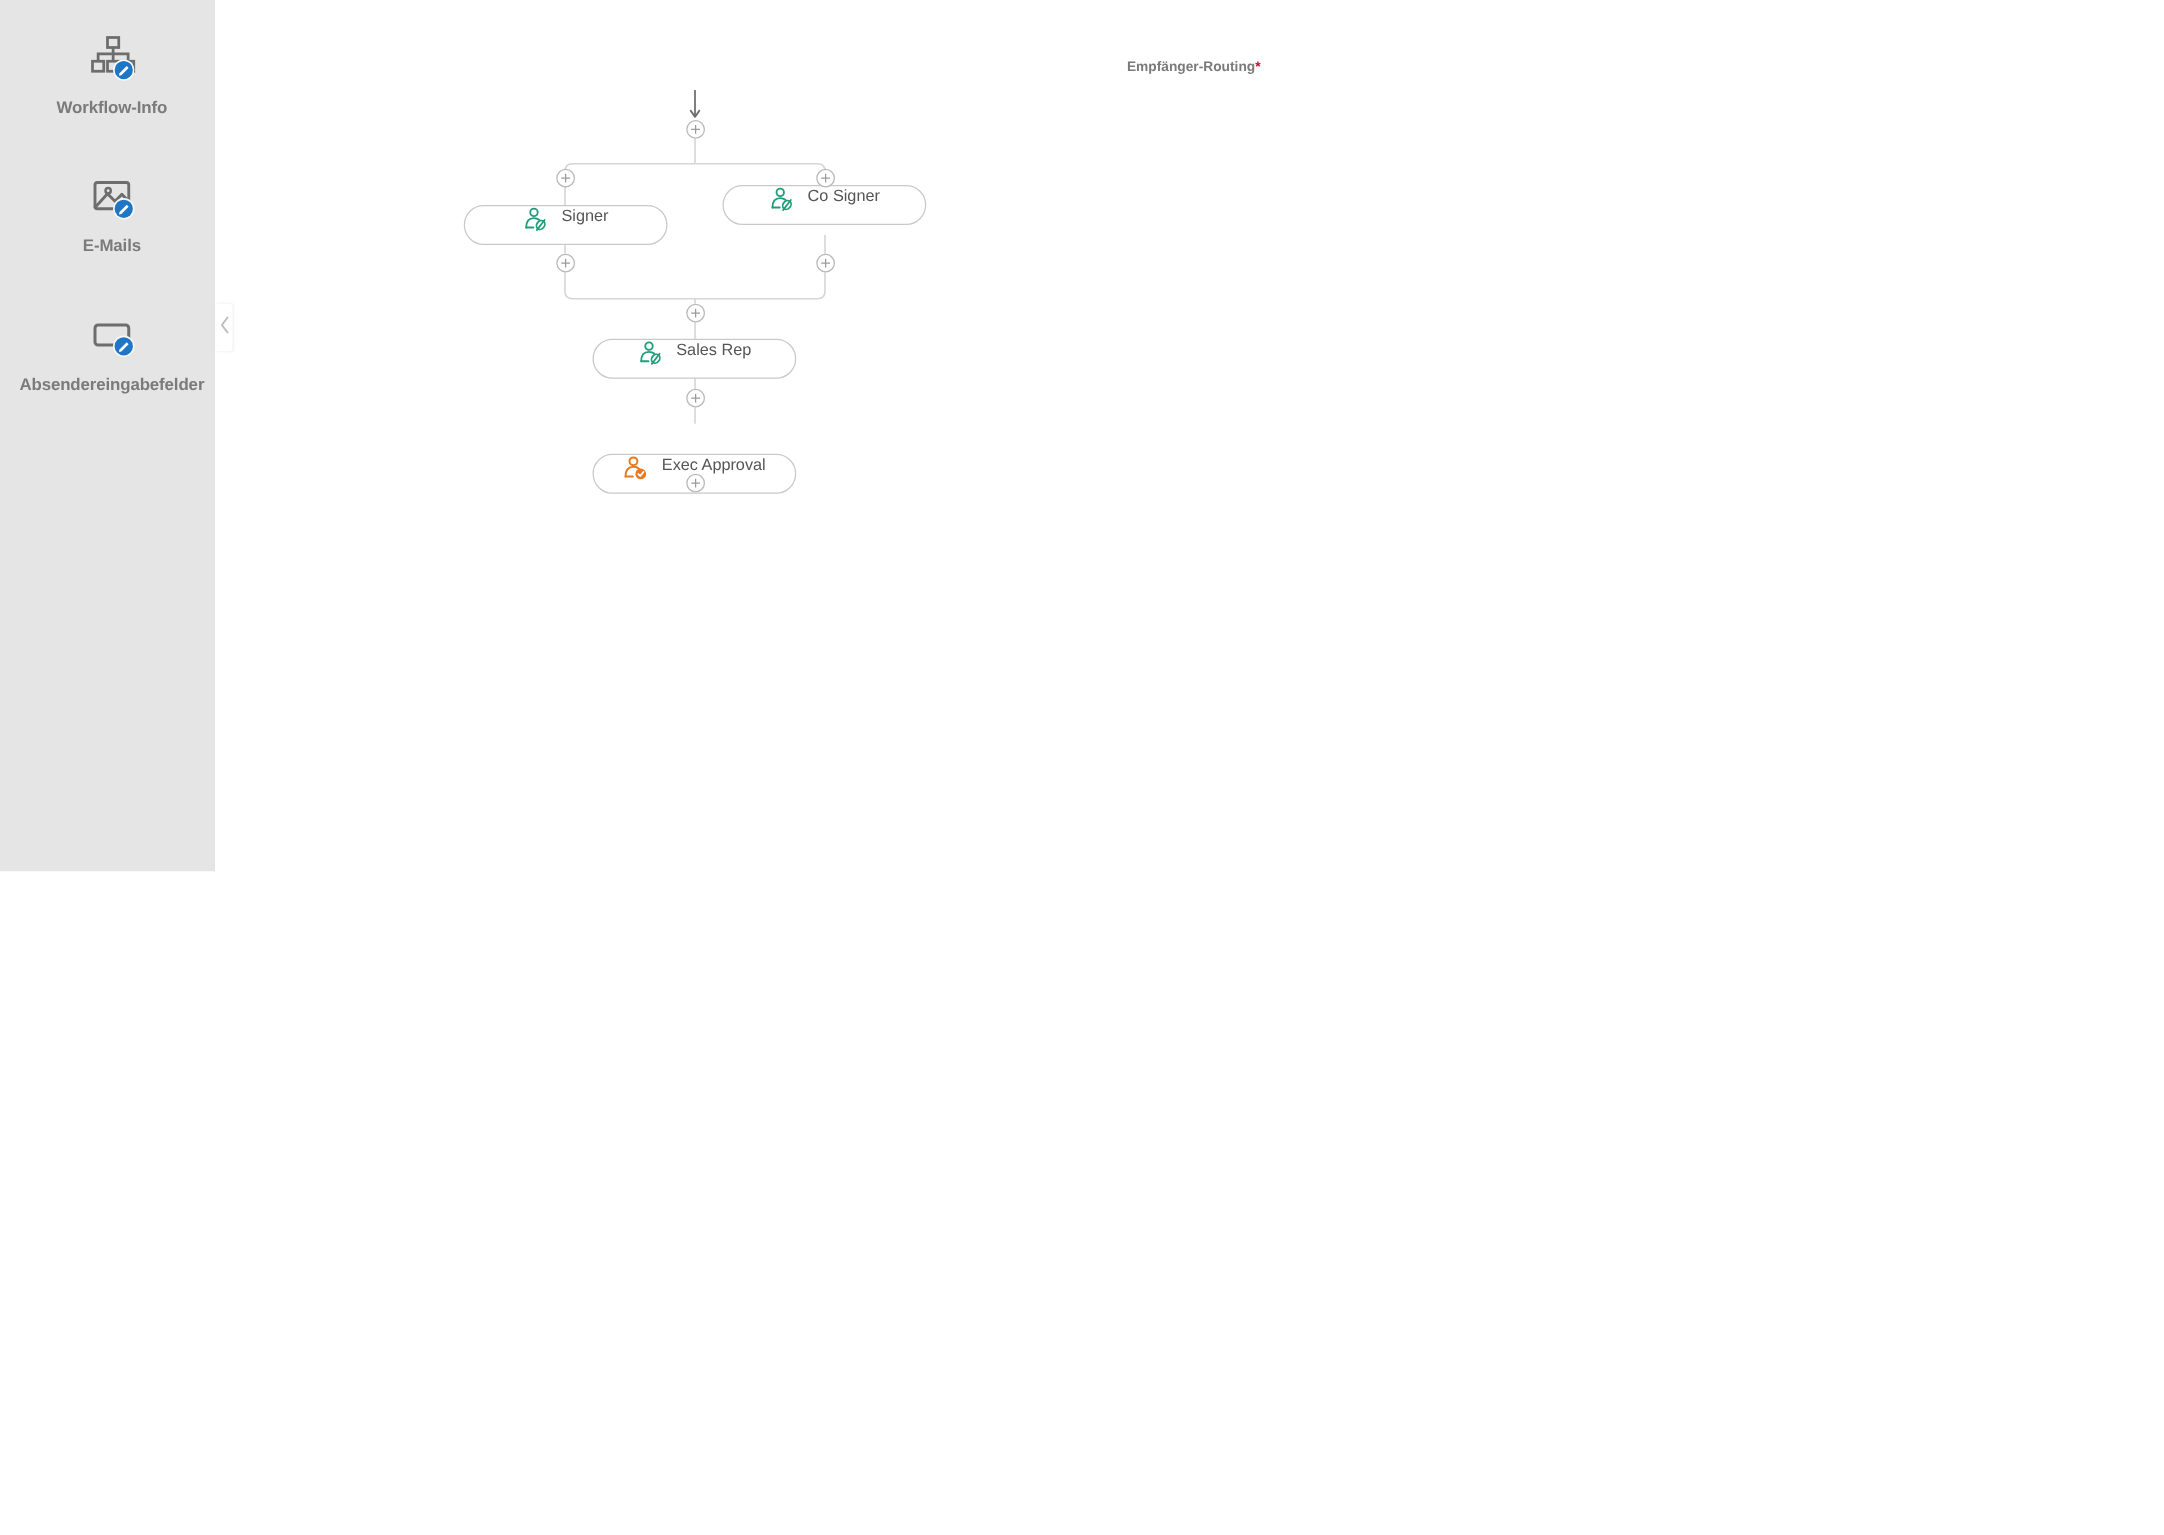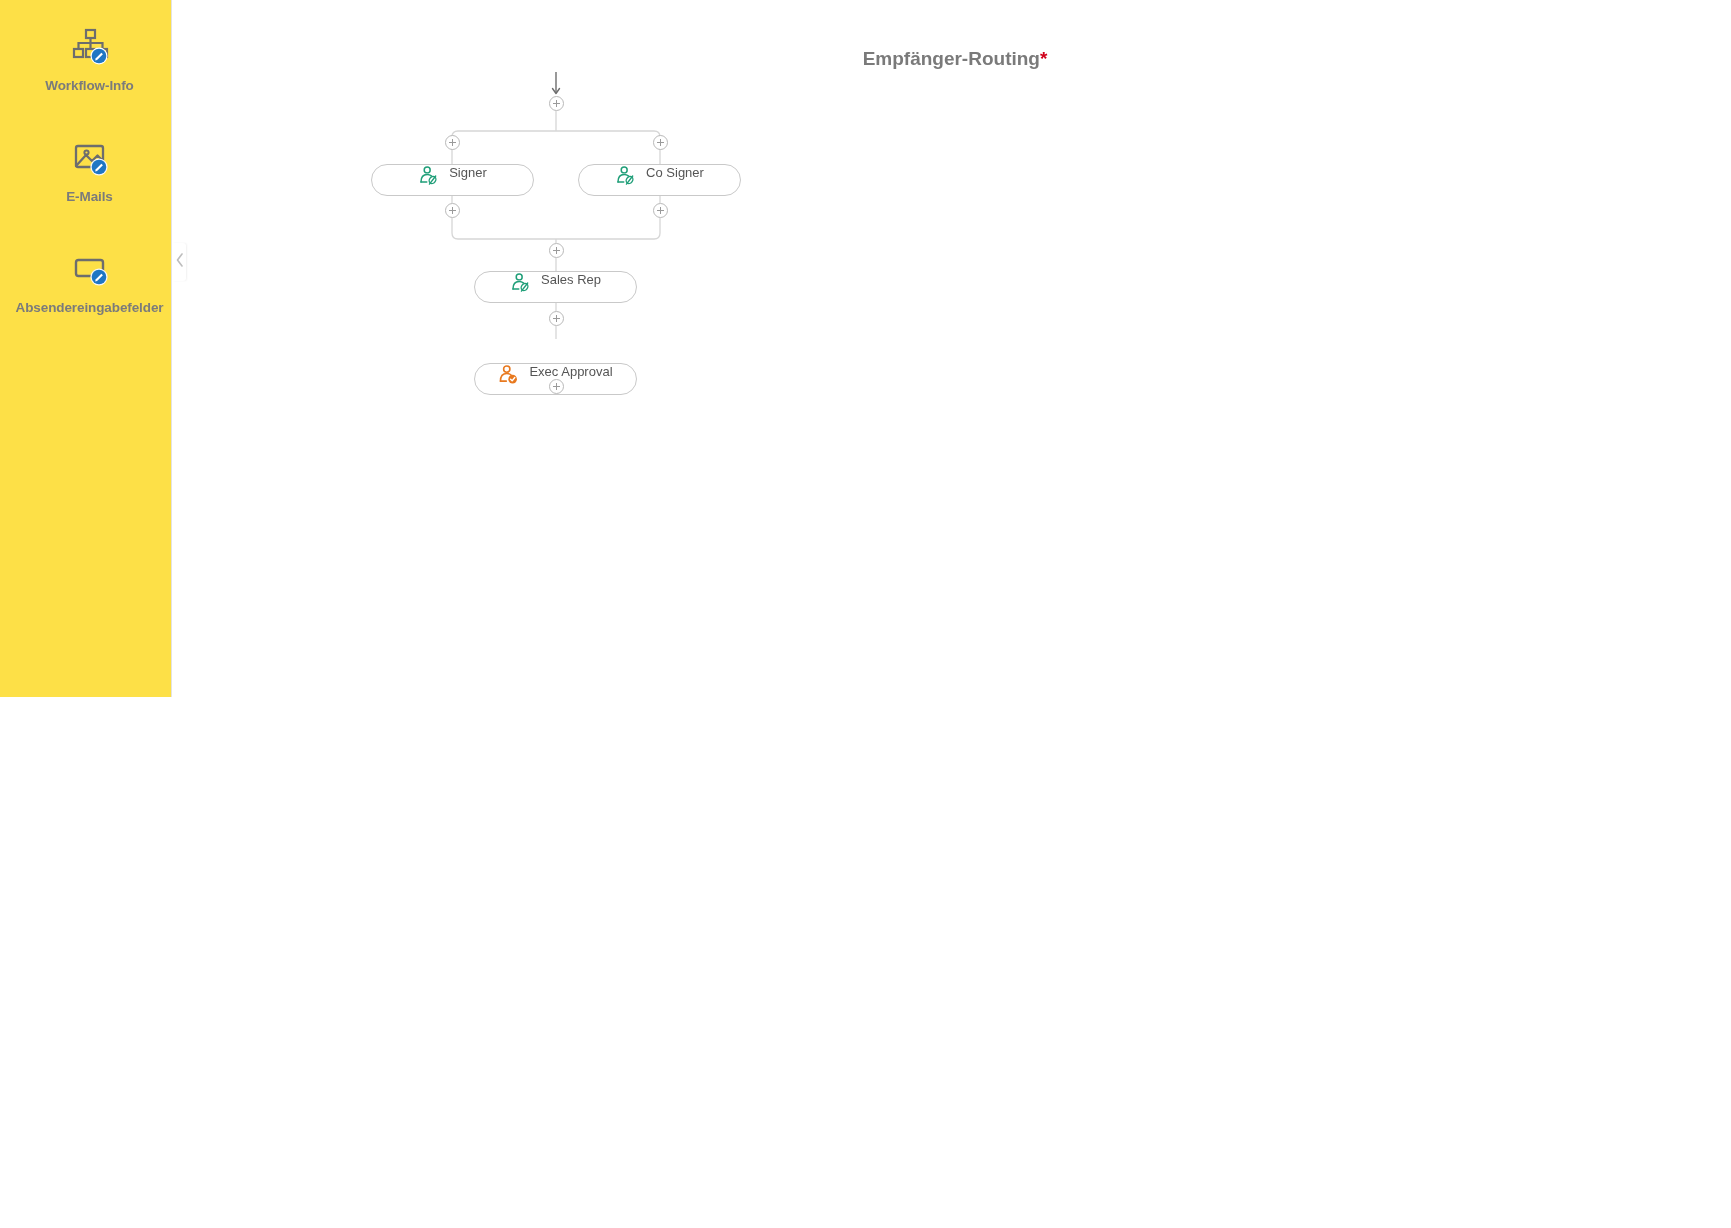--- a/index.html
+++ b/index.html
@@ -12,21 +12,21 @@
     overflow: hidden;
   }
   .app { position: relative; width: 1731px; height: 1228px; background:#fff; }
 
   
   .sidebar {
     position: absolute;
     left: 0; top: 0;
     width: 172px;
     height: 697px;
-    background: #fde047;
+    background: #e5e5e5;
     border-right: 1px solid #e3e3e1;
     padding-top: 8px;
   }
   .sidebar-item {
     position: relative;
     width: 179px;
     height: 111px;
     display: flex;
     flex-direction: column;
     align-items: center;
@@ -83,21 +83,21 @@
     position: absolute;
     left: 179px; top: 0;
     right: 0; bottom: 0;
     background: #ffffff;
   }
   .flow-title {
     position: absolute;
     left: 0; top: 0;
     width: 100%;
     text-align: center;
-    font-size: 19px;
+    font-size: 11px;
     font-weight: bold;
     color: #7a7a7a;
     white-space: nowrap;
   }
   .flow-title .req { color: #d0021b; font-weight: bold; }
 
   .flow-svg {
     position: absolute;
     left: 0; top: 0;
   }
@@ -255,21 +255,21 @@
           <circle cx="10.5" cy="5.6" r="3.4" fill="none" stroke="#1f9e78" stroke-width="1.7"></circle>
           <path d="M3.4 19.4 C3.4 13.6 6.4 10.8 10.5 10.8 C12.4 10.8 14 11.4 15.2 12.4" fill="none" stroke="#1f9e78" stroke-width="1.7" stroke-linecap="round"></path>
           <path d="M3.4 19.4 H10" fill="none" stroke="#1f9e78" stroke-width="1.7" stroke-linecap="round"></path>
           <ellipse cx="16.6" cy="17.1" rx="3.5" ry="4.3" transform="rotate(38 16.6 17.1)" fill="none" stroke="#1f9e78" stroke-width="1.6"></ellipse>
           <path d="M13.1 21.8 L20.2 12.6" stroke="#1f9e78" stroke-width="1.6" stroke-linecap="round"></path>
         </svg>
       </span>
       <span class="node-label">Signer</span>
     </div>
 
-    <div class="node" style="left:399px; top:164px; width:163px;">
+    <div class="node" style="left:399px; top:148px; width:163px;">
       <span class="node-icon">
         <svg width="21" height="21" viewBox="0 0 24 24">
           <circle cx="10.5" cy="5.6" r="3.4" fill="none" stroke="#1f9e78" stroke-width="1.7"></circle>
           <path d="M3.4 19.4 C3.4 13.6 6.4 10.8 10.5 10.8 C12.4 10.8 14 11.4 15.2 12.4" fill="none" stroke="#1f9e78" stroke-width="1.7" stroke-linecap="round"></path>
           <path d="M3.4 19.4 H10" fill="none" stroke="#1f9e78" stroke-width="1.7" stroke-linecap="round"></path>
           <ellipse cx="16.6" cy="17.1" rx="3.5" ry="4.3" transform="rotate(38 16.6 17.1)" fill="none" stroke="#1f9e78" stroke-width="1.6"></ellipse>
           <path d="M13.1 21.8 L20.2 12.6" stroke="#1f9e78" stroke-width="1.6" stroke-linecap="round"></path>
         </svg>
       </span>
       <span class="node-label">Co Signer</span>

